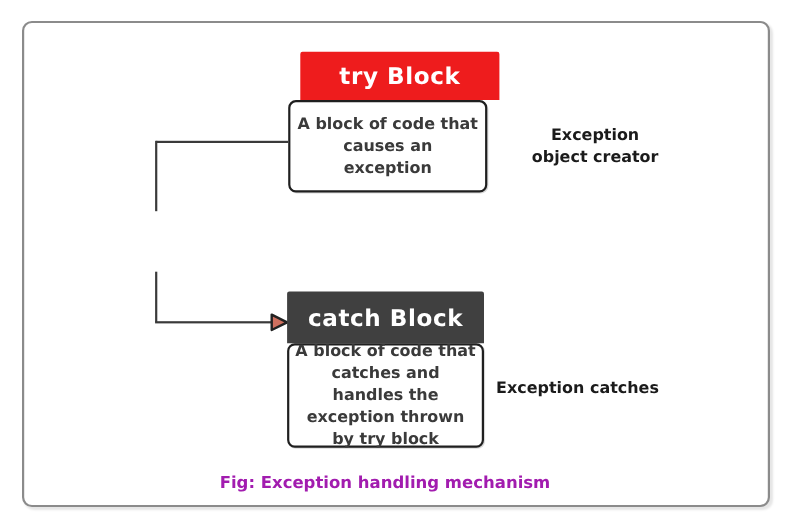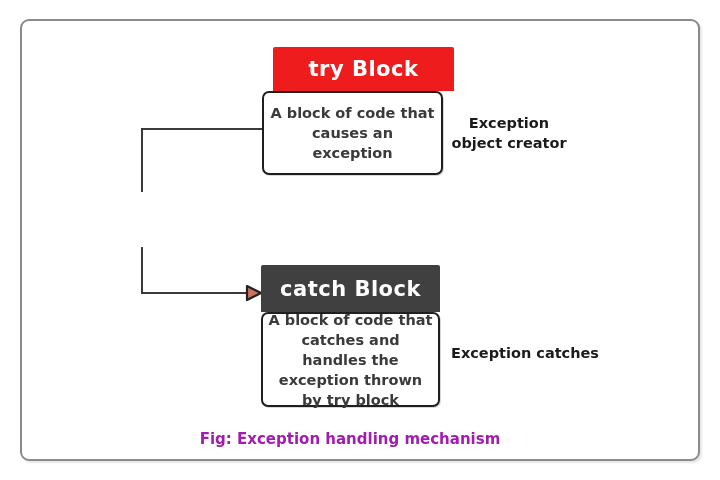--- a/index.html
+++ b/index.html
@@ -62,21 +62,21 @@
   .catch-card { left: 261px; top: 265px; width: 179px; }
   .catch-body { height: 95px; padding: 4px 4px; }
   .side-label {
     position: absolute;
     color: #1b1b1b;
     font-weight: bold;
     font-size: 14.5px;
     line-height: 20px;
     text-align: center;
   }
-  .label-creator { left: 419px; top: 113px; width: 134px; padding-left: 23px; }
+  .label-creator { left: 451px; top: 113px; width: 134px; padding-left: 23px; }
   .label-handler { left: 445px; top: 343px; width: 160px; }
   .label-throws  { left: 82px;  top: 193px; width: 136px; position: absolute;
                    color: #1b1b1b; font-weight: bold; font-size: 14.5px;
                    line-height: 21px; text-align: center; }
   .line {
     position: absolute;
     background: #3a3a3a;
   }
   .line-h1 { left: 142px; top: 128px; width: 120px; height: 2px; }
   .line-v1 { left: 141px; top: 128px; width: 2px;  height: 64px; }

